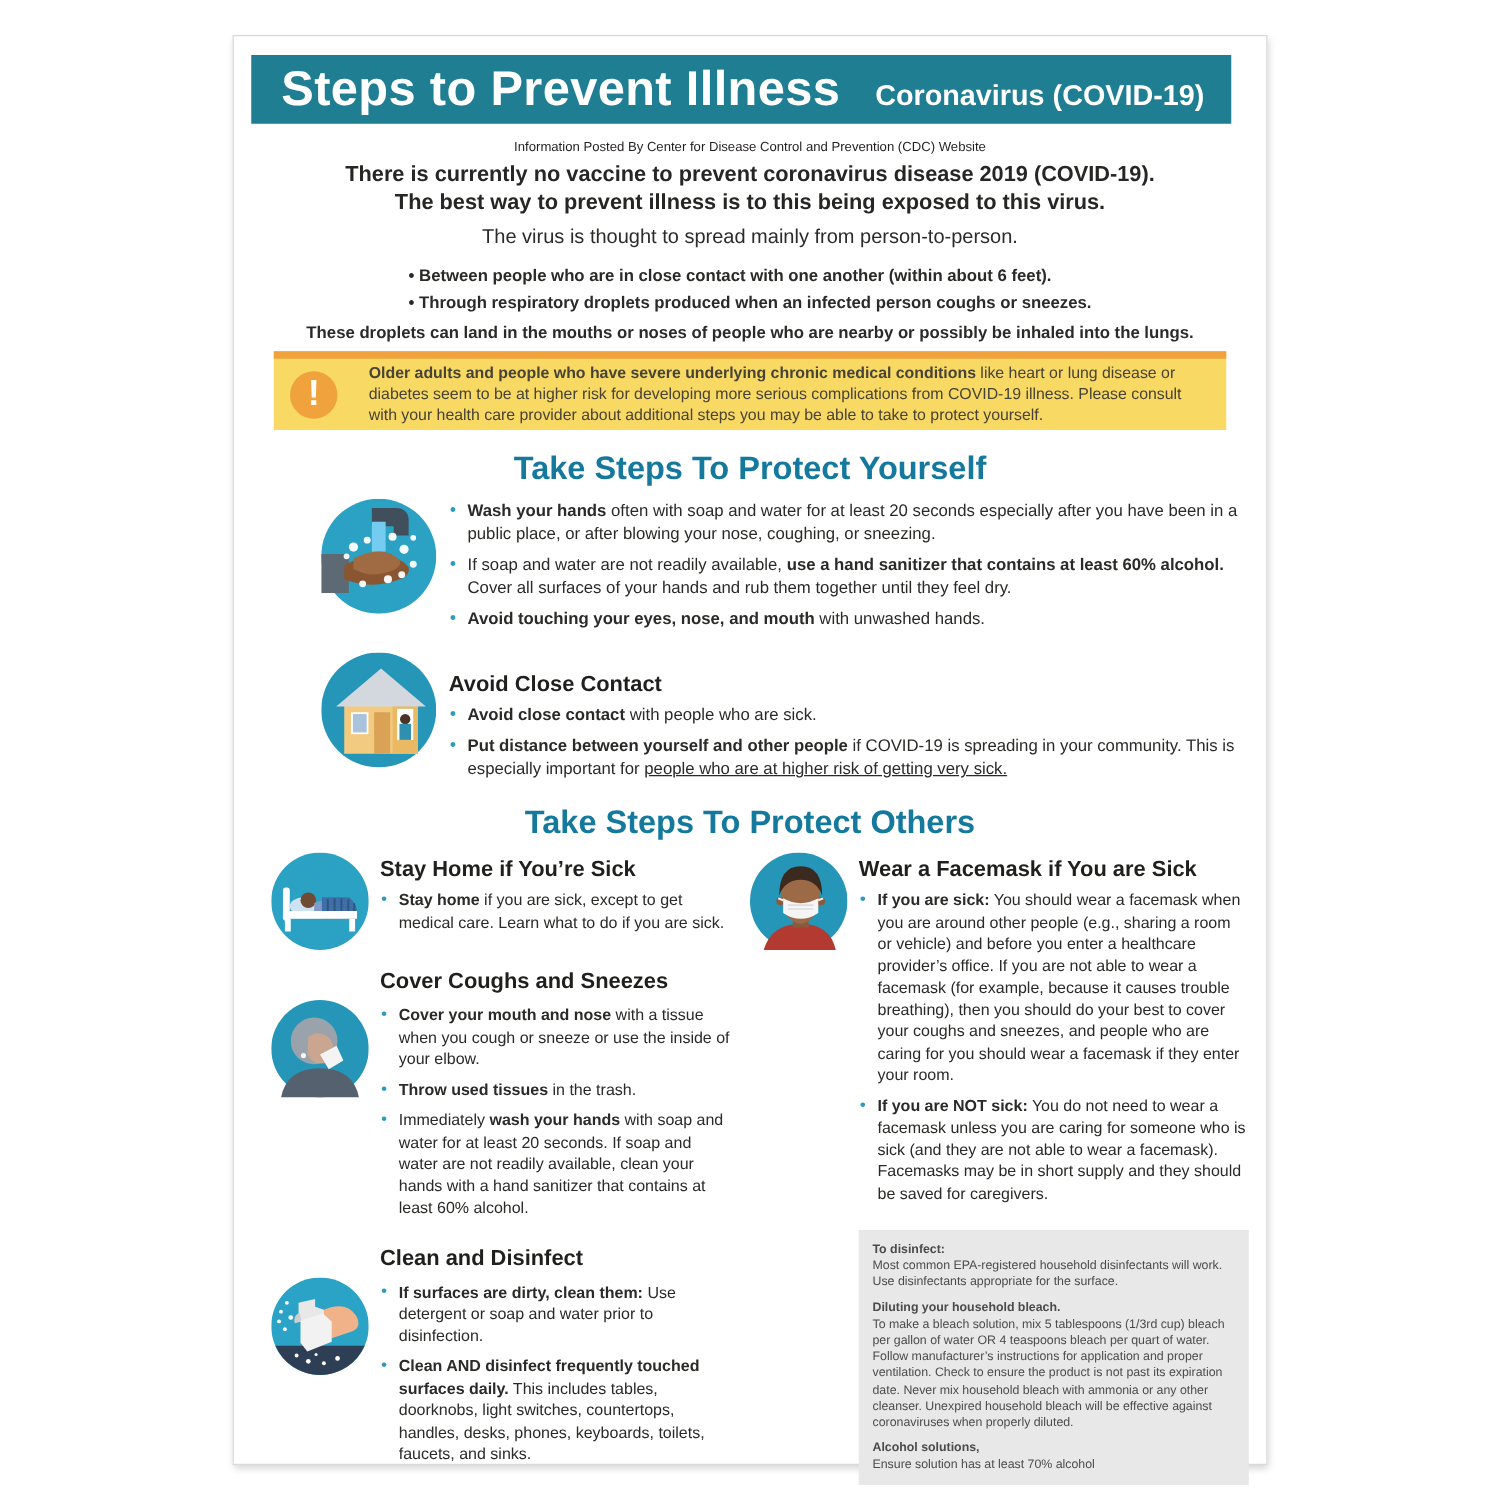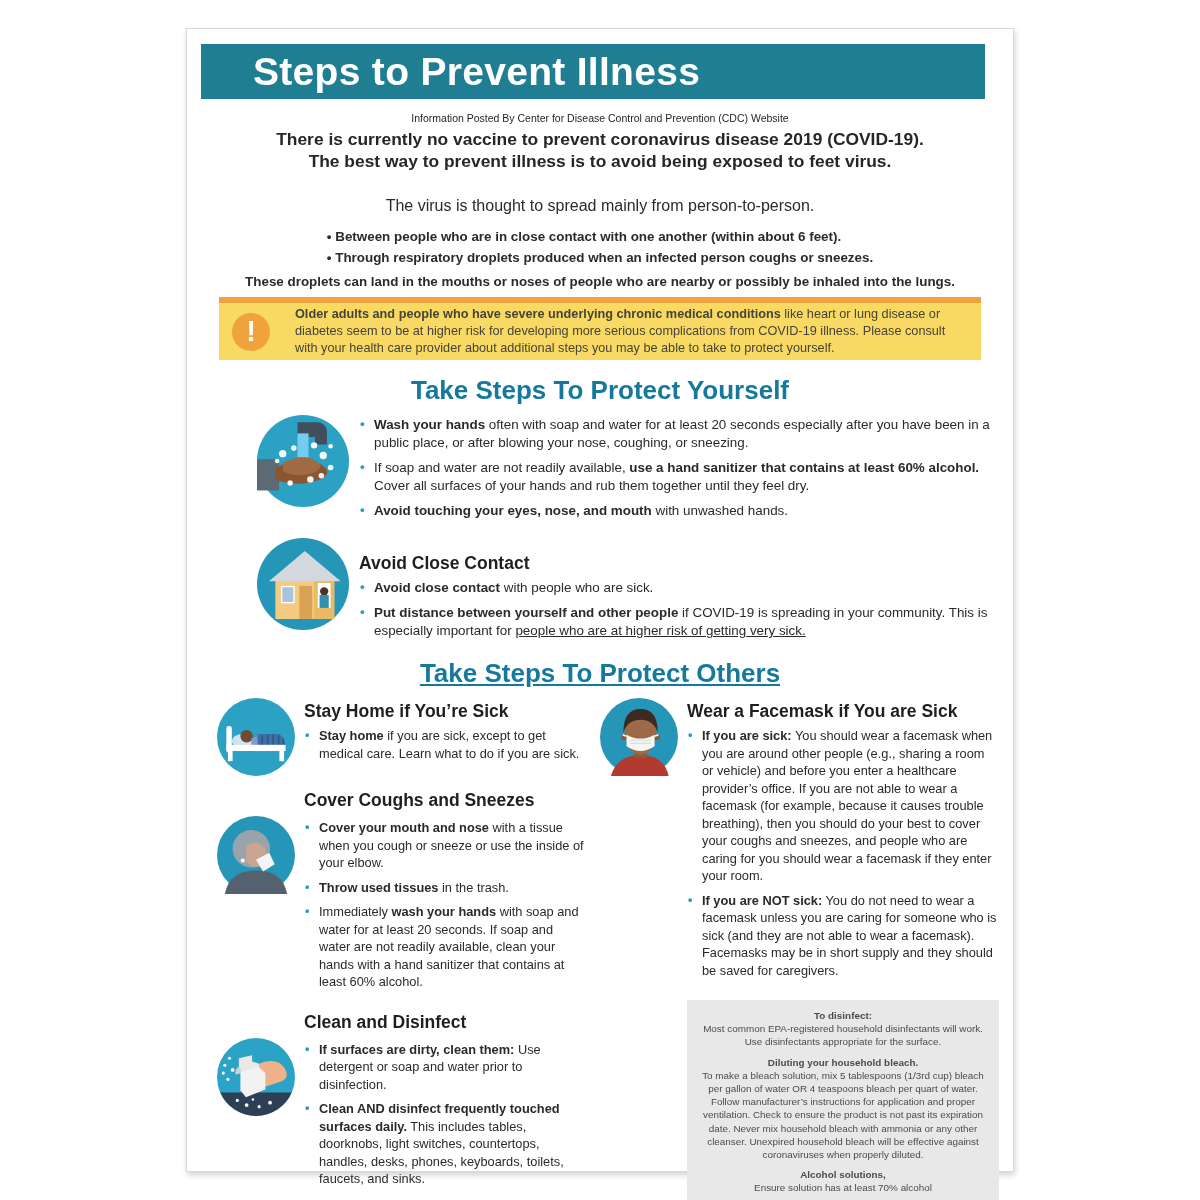--- a/index.html
+++ b/index.html
@@ -3,42 +3,42 @@
 <meta charset="utf-8">
 <style>
   html,body{margin:0;padding:0;background:#ffffff;}
   .canvas{position:relative;width:1200px;height:1200px;background:#fff;overflow:hidden;
           font-family:"Liberation Sans",sans-serif;color:#2a2a28;}
   .page{position:absolute;left:186px;top:28px;width:828px;height:1144px;box-sizing:border-box;
         background:#fff;border:1px solid #d9d9d9;box-shadow:1px 3px 6px rgba(0,0,0,.18);}
 
   
   .titlebar{margin:15px 28px 0 14px;height:55px;background:#1f7e92;display:flex;
-            align-items:baseline;padding-left:24px;box-sizing:border-box;flex-direction:column;}
+            align-items:baseline;padding-left:24px;box-sizing:border-box;}
   .titlebar h1{margin:0;font-size:39px;line-height:55px;font-weight:bold;color:#fff;letter-spacing:.3px;}
   .subtitle{margin-left:28px;font-size:23px;font-weight:bold;color:#fff;}
 
   .source{margin-top:13px;text-align:center;font-size:10.5px;color:#231f20;}
   .intro{margin-top:4px;text-align:center;font-size:17.4px;font-weight:bold;line-height:22px;color:#262624;}
-  .spread-head{margin-top:25px;text-align:center;font-size:16px;color:#2b2b29;}
+  .spread-head{margin-top:9px;text-align:center;font-size:16px;color:#2b2b29;}
   .spread-bullets{margin:11px auto 0 auto;width:fit-content;font-size:13.4px;font-weight:bold;line-height:21px;}
   .sb::before{content:"•  ";}
   .droplets{margin-top:6px;text-align:center;font-size:13.4px;font-weight:bold;}
 
   
   .alert{margin:8px 32px 0 32px;height:63px;box-sizing:border-box;background:#f8d964;
          border-top:6px solid #f0a23c;display:flex;align-items:center;gap:13px;padding:0 18px 0 13px;}
   .alert-ic{flex:0 0 auto;width:38px;height:38px;border-radius:50%;background:#f0a23c;color:#fff;
             font-size:29px;font-weight:bold;display:flex;align-items:center;justify-content:center;}
   .alert-text{margin:12px;font-size:12.7px;line-height:17px;color:#474337;}
 
   
   .teal{margin:0;text-align:center;color:#15799e;font-weight:bold;font-size:26px;}
   .t1{margin-top:15px;}
-  .t2{margin-top:10px;text-decoration:underline;}
+  .t2{margin-top:10px;}
 
   
   h3.sub{margin:0 0 5px 0;font-size:17.5px;font-weight:bold;color:#1f1f1d;}
   ul.blts{list-style:none;margin:0;padding:0;}
   ul.blts li{position:relative;padding-left:15px;margin-bottom:7px;}
   ul.blts li::before{content:"•";position:absolute;left:1px;top:-1px;color:#2b9cc0;font-weight:bold;}
   .seg-b{font-weight:bold;}
   .seg-u{text-decoration:underline;}
 
   
@@ -54,42 +54,42 @@
   .col-r{flex:1;min-width:0;}
   .blk{margin-bottom:14px;}
   .blk .row{display:flex;gap:9px;}
   .blk figure{flex:0 0 78px;width:78px;height:78px;margin:0;}
   .blk .txt{flex:1;min-width:0;padding-top:3px;}
   .blk h3.ind{margin-left:87px;}
   .cols li{font-size:12.8px;line-height:17.5px;margin-bottom:9px;}
 
   
   .graybox{margin:12px 0 0 87px;background:#e8e8e8;padding:9px 11px;}
-  .gb{margin:0 0 7px 0;font-size:9.9px;line-height:13.2px;color:#4b4b4b;text-align:center;}
+  .gb{margin:0 0 7px 0;font-size:9.9px;line-height:13.2px;color:#4b4b4b;}
   .gb:last-child{margin-bottom:0;}
   .gb strong{display:block;}
 
   figure svg{display:block;width:100%;height:100%;}
 </style>
 </head>
 <body>
 
 <div class="canvas">
   <div class="page">
 
     <header class="titlebar">
       <h1>Steps to Prevent Illness</h1>
       <div class="subtitle">Coronavirus (COVID-19)</div>
     </header>
 
     <div class="source">Information Posted By Center for Disease Control and Prevention (CDC) Website</div>
 
     <div class="intro">
       <div>There is currently no vaccine to prevent coronavirus disease 2019 (COVID-19).</div>
-      <div>The best way to prevent illness is to avoid being exposed to feet virus.</div>
+      <div>The best way to prevent illness is to this being exposed to this virus.</div>
     </div>
 
     <div class="spread-head">The virus is thought to spread mainly from person-to-person.</div>
 
     <div class="spread-bullets">
       <div class="sb">Between people who are in close contact with one another (within about 6 feet).</div>
       <div class="sb">Through respiratory droplets produced when an infected person coughs or sneezes.</div>
     </div>
 
     <div class="droplets">These droplets can land in the mouths or noses of people who are nearby or possibly be inhaled into the lungs.</div>

